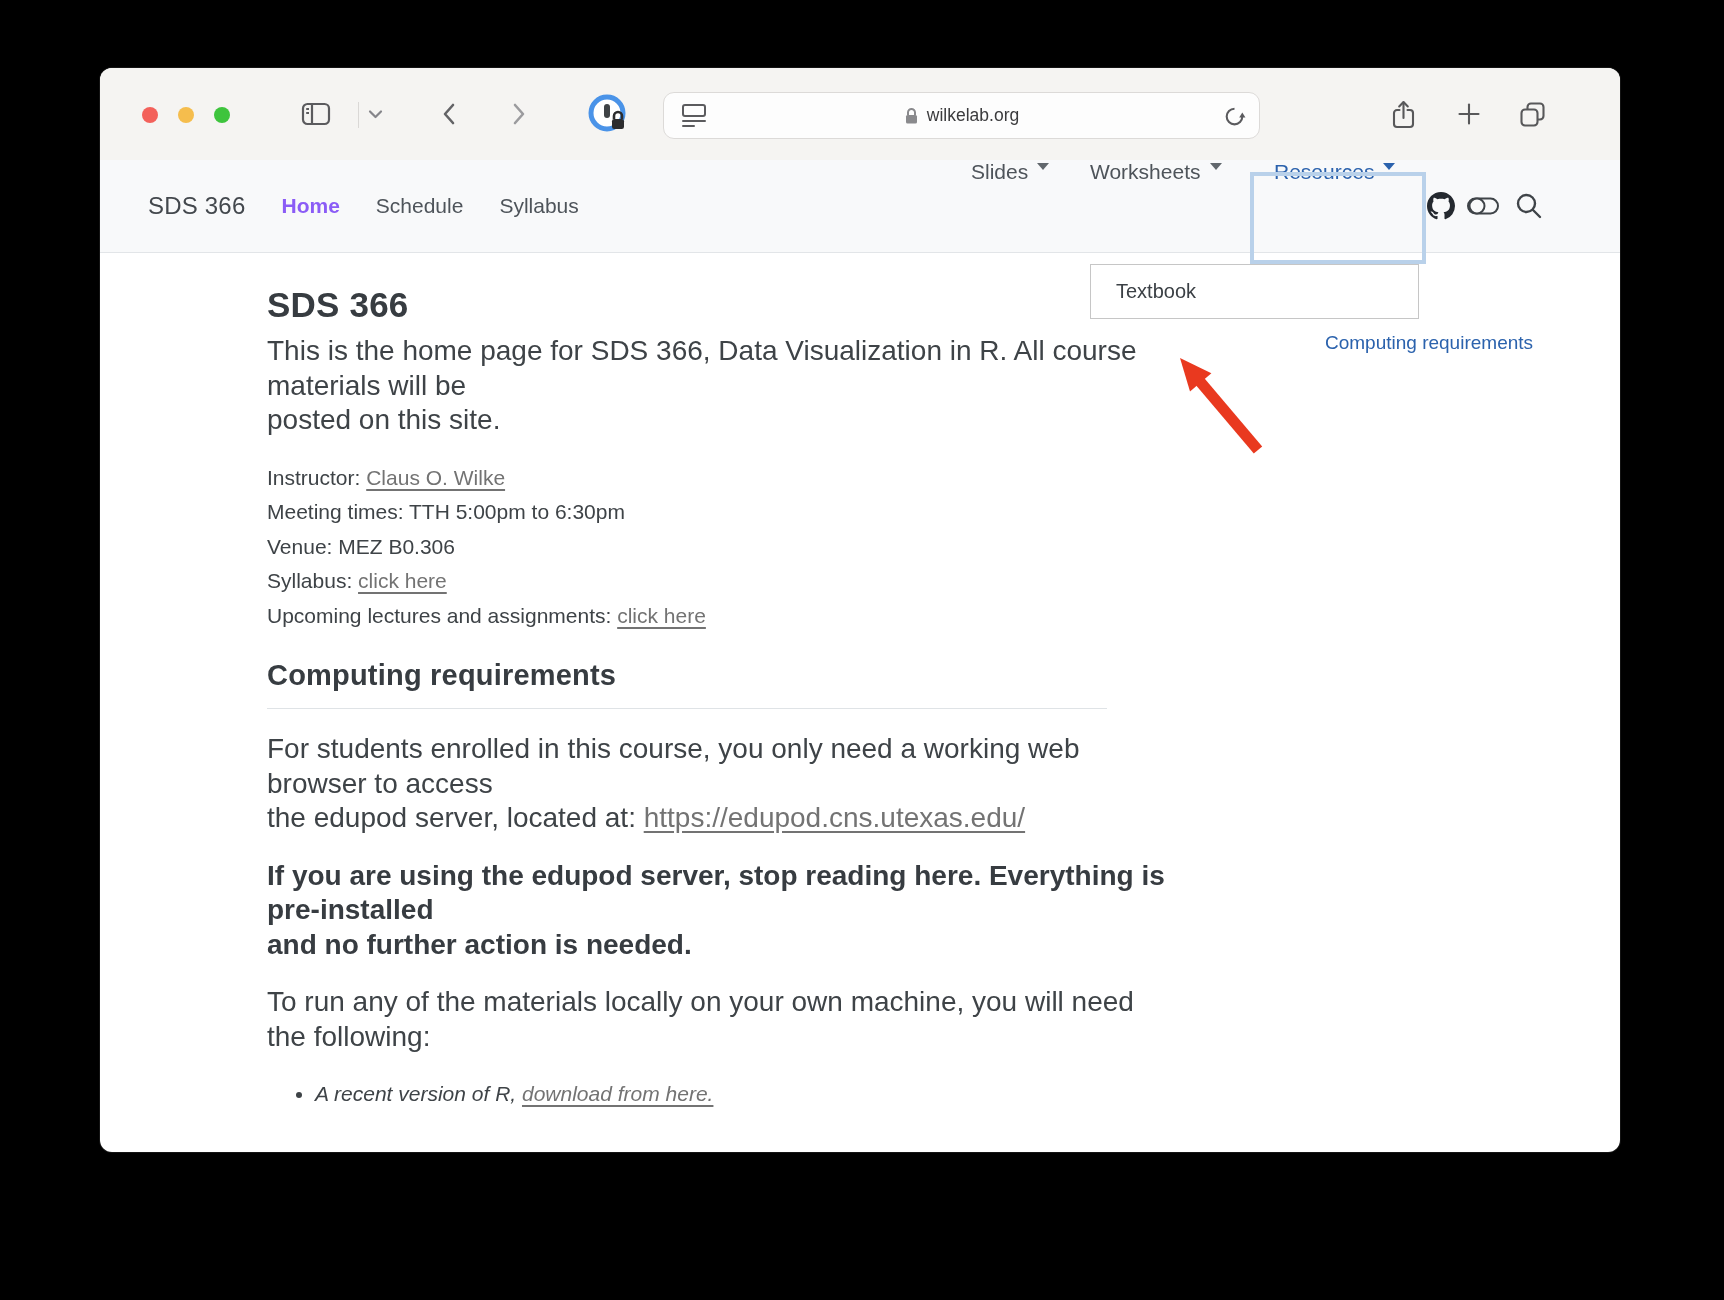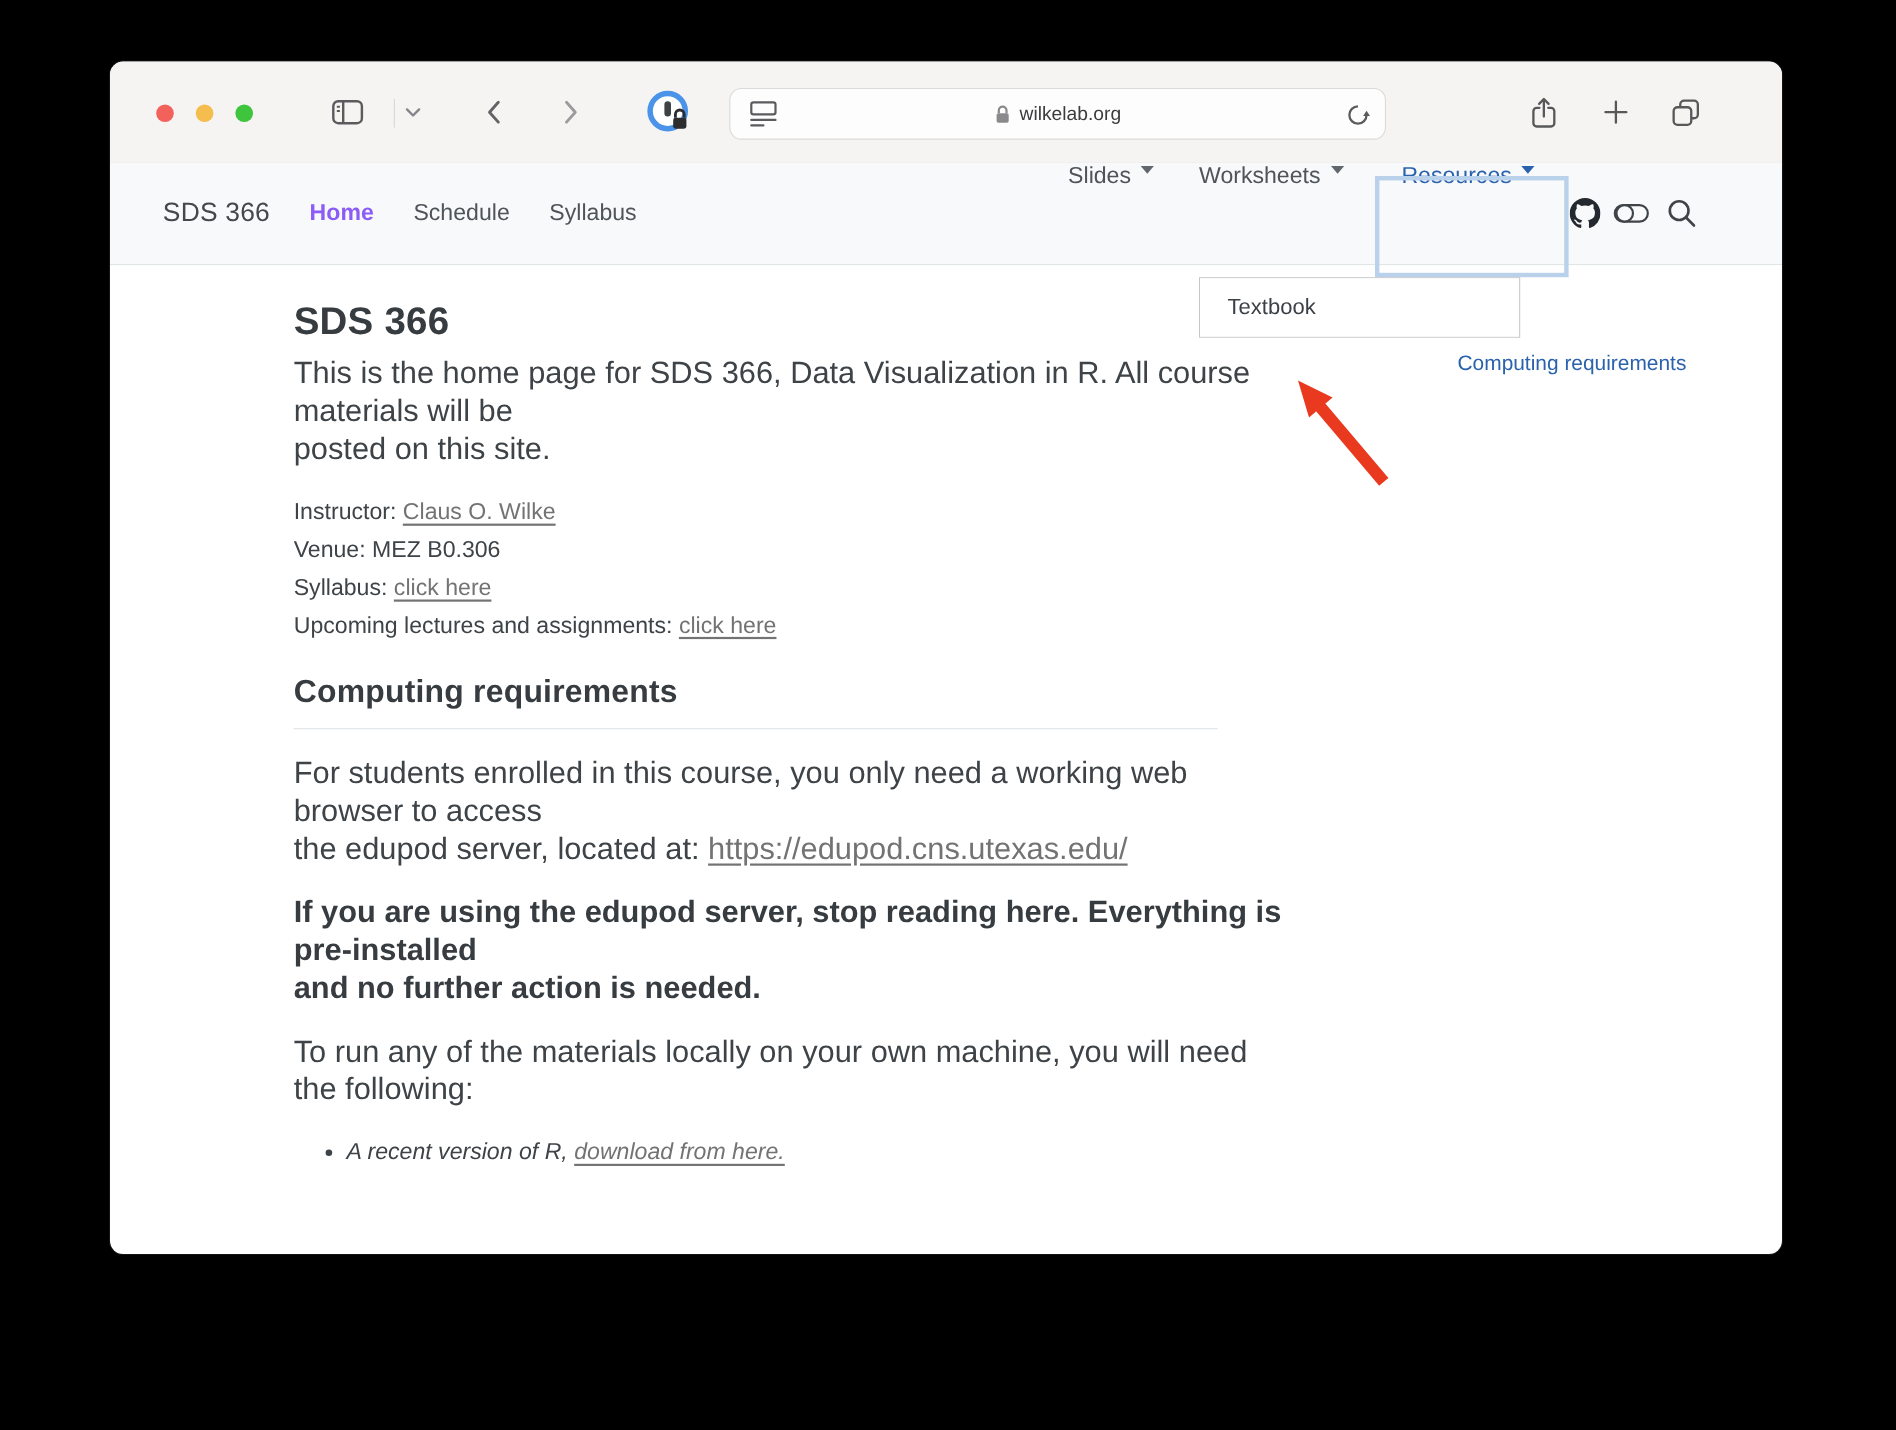--- a/index.html
+++ b/index.html
@@ -1,18 +1,18 @@
 <!DOCTYPE html>
 <html><head>
 <meta charset="utf-8">
 <style>
   html,body{margin:0;padding:0;background:#000;}
   body{width:1724px;height:1300px;position:relative;font-family:"Liberation Sans",sans-serif;
        -webkit-font-smoothing:antialiased;}
-  .window{position:absolute;left:100px;top:56px;width:1520px;height:1084px;background:#fff;
+  .window{position:absolute;left:100px;top:68px;width:1520px;height:1084px;background:#fff;
           border-radius:12px;overflow:hidden;box-shadow:0 0 0 1px rgba(255,255,255,.08);}
 
   
   .chrome{position:absolute;left:0;top:0;width:1520px;height:92px;background:#f5f4f2;
           border-bottom:1px solid #d6d4d2;}
   .traffic{position:absolute;top:39px;width:16px;height:16px;border-radius:50%;}
   .t-red{left:42px;background:#f3615b;}
   .t-yellow{left:78px;background:#f5bd4d;}
   .t-green{left:114px;background:#3ec43d;}
   .chrome-ic{position:absolute;top:0;height:92px;display:flex;align-items:center;}
@@ -36,21 +36,21 @@
   .nav-dd.blue{color:#2b62ad;}
   .caret{width:0;height:0;border-left:6px solid transparent;border-right:6px solid transparent;
          border-top:7px solid #61676c;margin-top:3px;}
   .nav-dd.blue .caret{border-top-color:#2b62ad;}
   .nav-icon{position:absolute;top:0;height:92px;display:flex;align-items:center;cursor:pointer;}
 
   .focus-ring{position:absolute;left:1150px;top:104px;width:176px;height:92px;
           border:4px solid #b9d1ea;box-sizing:border-box;z-index:4;pointer-events:none;}
 
   
-  .menu{position:absolute;left:990px;top:196px;width:292px;background:#fff;
+  .menu{position:absolute;left:990px;top:196px;width:329px;background:#fff;
         border:1px solid #c6c6c6;box-sizing:border-box;z-index:5;}
   .menu-item{height:53px;line-height:53px;padding-left:25px;font-size:20px;color:#3b4045;
         background:#fff;cursor:pointer;}
   .menu-item.hl{background:#f4f5f6;border-top:1px solid #e7e7e7;}
 
   
   .toc-link{position:absolute;left:1225px;top:264px;font-size:19px;color:#2b62ad;
         text-decoration:none;z-index:1;white-space:nowrap;cursor:pointer;}
 
   
@@ -211,20 +211,21 @@
   </div>
 
   <div class="content">
     <h1>SDS 366</h1>
 
     <p>This is the home page for SDS 366, Data Visualization in R. All course materials will be
 posted on this site.</p>
 
     <div class="info">
       <div><span>Instructor: </span><a>Claus O. Wilke</a></div>
+      <div><span>Meeting times: TTH 5:00pm to 6:30pm</span></div>
       <div><span>Venue: MEZ B0.306</span></div>
       <div><span>Syllabus: </span><a>click here</a></div>
       <div><span>Upcoming lectures and assignments: </span><a>click here</a></div>
     </div>
 
     <h2>Computing requirements</h2>
     <div class="h2-gap"></div>
 
     <p><span>For students enrolled in this course, you only need a working web browser to access
 the edupod server, located at: </span><a>https://edupod.cns.utexas.edu/</a></p>

